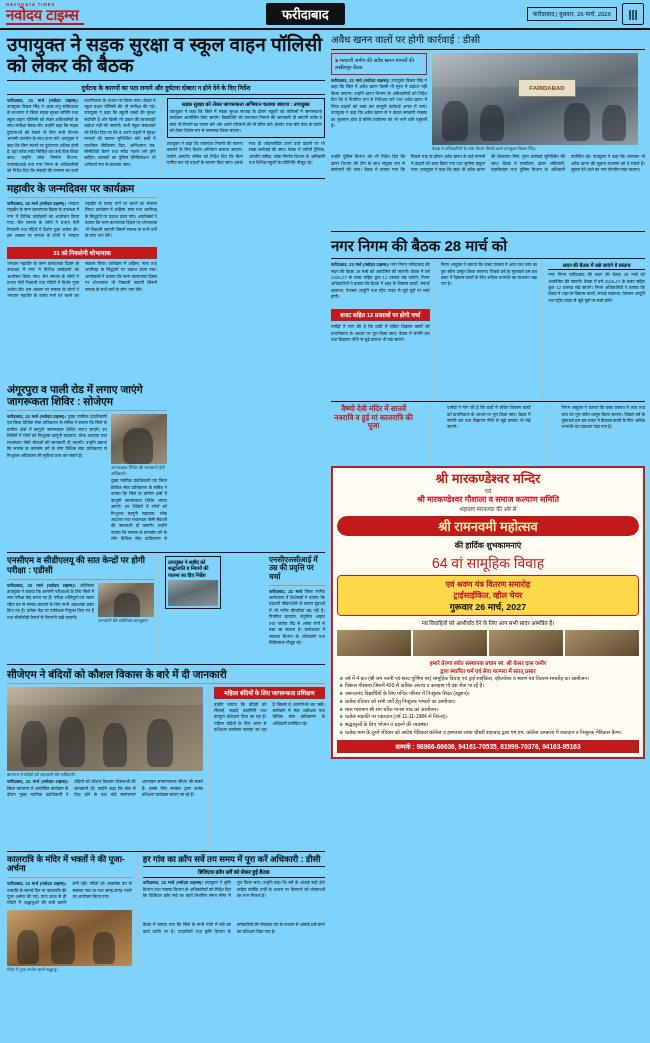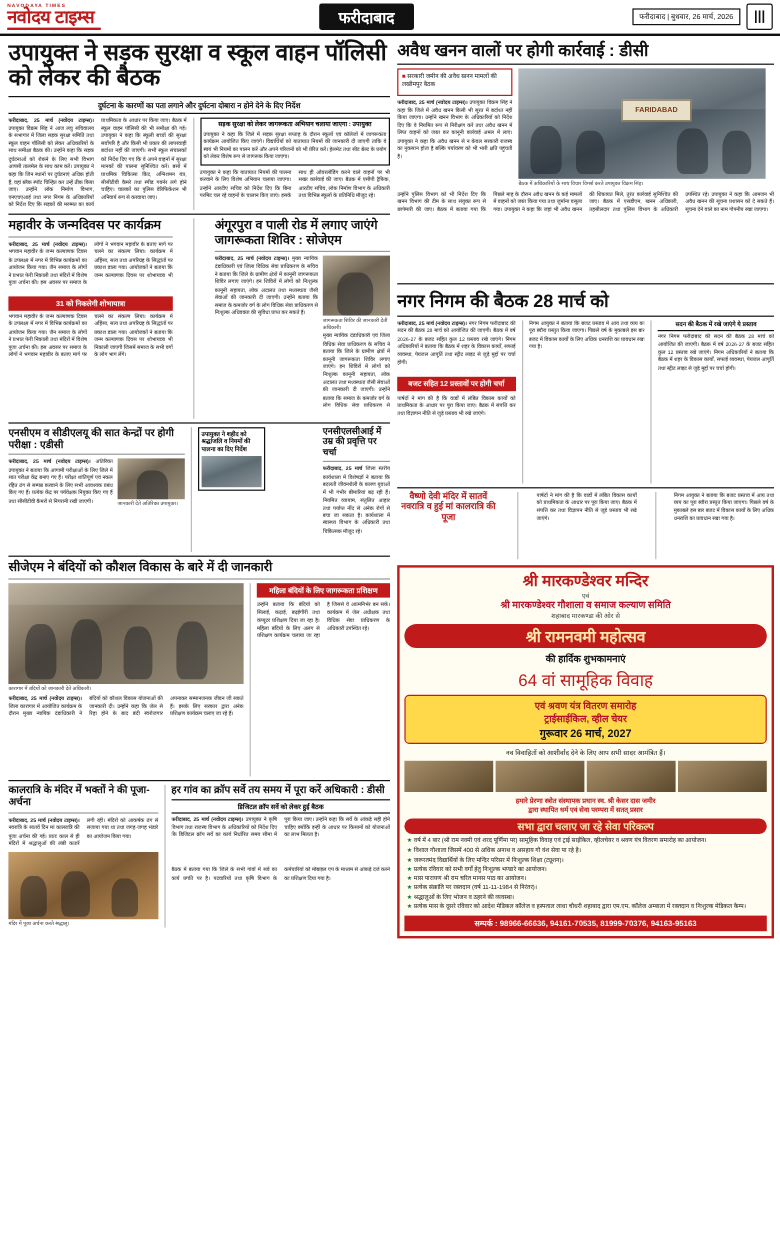--- a/index.html
+++ b/index.html
@@ -1,18 +1,18 @@
 <!DOCTYPE html>
 <html><head>
 <meta charset="utf-8">
 <style>
   html,body{margin:0;padding:0;background:#d8d8d8;}
   body{font-family:"Liberation Sans",sans-serif;}
   #page{
-    width:650px;height:1043px;margin:0 auto;background:#ffffff;position:relative;
+    width:650px;height:1043px;margin:0 auto;background:#7dd3fc;position:relative;
     box-sizing:border-box;overflow:hidden;
   }
   
   .masthead{
     display:flex;align-items:center;justify-content:space-between;
     border-bottom:2px solid #111;padding:3px 6px 4px 6px;height:30px;box-sizing:border-box;
   }
   .logo-left{display:flex;flex-direction:column;align-items:flex-start;}
   .logo-top{font-size:4px;letter-spacing:1px;color:#b02020;font-weight:bold;}
   .logo-main{
@@ -53,21 +53,21 @@
   
   .wrap{display:flex;gap:6px;padding:4px 7px 0 7px;box-sizing:border-box;}
   .left{width:318px;}
   .right{width:314px;}
   
   .lead-hl{font-size:19px;line-height:1.12;font-weight:bold;color:#111;}
   .lead-sub{
     font-size:6.2px;font-weight:bold;text-align:center;color:#111;
     border-top:1px solid #111;border-bottom:1px solid #111;padding:2px 0;margin:3px 0;
   }
-  .top-right-hl{font-size:14px;font-weight:bold;color:#111;line-height:1.15;}
+  .top-right-hl{font-size:10px;font-weight:normal;color:#111;line-height:1.15;}
   .dot-list{font-size:5px;line-height:1.45;color:#111;}
   .dot-list span.d{color:#c01a1a;font-weight:bold;}
   
   .sec-hl{font-size:10.5px;font-weight:bold;color:#111;line-height:1.15;}
   .sec-hl.sm{font-size:8.5px;}
   .sec-hl.xs{font-size:7.4px;}
   .big-red{font-size:15px;font-weight:bold;color:#111;}
   
   .ad{
     border:2px solid #c01a1a;margin-top:5px;background:#fffdf2;padding:4px;box-sizing:border-box;
@@ -128,21 +128,21 @@
               <div style="font-size:5.2px;font-weight:bold;text-align:center;line-height:1.25;">सड़क सुरक्षा को लेकर जागरूकता अभियान चलाया जाएगा : उपायुक्त</div>
               <div class="body-txt" style="margin-top:2px;">उपायुक्त ने कहा कि जिले में सड़क सुरक्षा सप्ताह के दौरान स्कूलों एवं कॉलेजों में जागरूकता कार्यक्रम आयोजित किए जाएंगे। विद्यार्थियों को यातायात नियमों की जानकारी दी जाएगी ताकि वे स्वयं भी नियमों का पालन करें और अपने परिजनों को भी प्रेरित करें। हेलमेट तथा सीट बेल्ट के प्रयोग को लेकर विशेष रूप से जागरूक किया जाएगा।</div>
             </div>
             <div class="body-txt cols2">उपायुक्त ने कहा कि यातायात नियमों की पालना करवाने के लिए विशेष अभियान चलाया जाएगा। उन्होंने आरटीए सचिव को निर्देश दिए कि बिना परमिट चल रहे वाहनों के चालान किए जाएं। इसके साथ ही ओवरलोडिंग करने वाले वाहनों पर भी सख्त कार्रवाई की जाए। बैठक में एसीपी ट्रैफिक, आरटीए सचिव, लोक निर्माण विभाग के अधिकारी तथा विभिन्न स्कूलों के प्रतिनिधि मौजूद रहे।</div>
           </div>
         </div>
       </div>
 
       <div class="rule"></div>
 
-      <div style="display:flex;gap:17px;">
+      <div style="display:flex;gap:17px;flex-direction:column;">
         <div style="width:150px;">
           <div class="sec-hl">महावीर के जन्मदिवस पर कार्यक्रम</div>
           <div class="rule-thin"></div>
           <div class="body-txt cols2" style="height:44px;overflow:hidden;">
             <span style="font-weight:bold;">फरीदाबाद, 25 मार्च (नवोदय टाइम्स)।</span>
             <span>भगवान महावीर के जन्म कल्याणक दिवस के उपलक्ष्य में नगर में विभिन्न कार्यक्रमों का आयोजन किया गया। जैन समाज के लोगों ने प्रभात फेरी निकाली तथा मंदिरों में विशेष पूजा अर्चना की। इस अवसर पर समाज के लोगों ने भगवान महावीर के बताए मार्ग पर चलने का संकल्प लिया। कार्यक्रम में अहिंसा, सत्य तथा अपरिग्रह के सिद्धांतों पर प्रकाश डाला गया। आयोजकों ने बताया कि जन्म कल्याणक दिवस पर शोभायात्रा भी निकाली जाएगी जिसमें समाज के सभी वर्गों के लोग भाग लेंगे।</span>
           </div>
           <div class="kicker" style="margin:2px 0;">31 को निकलेगी शोभायात्रा</div>
           <div class="body-txt cols2" style="height:88px;overflow:hidden;">भगवान महावीर के जन्म कल्याणक दिवस के उपलक्ष्य में नगर में विभिन्न कार्यक्रमों का आयोजन किया गया। जैन समाज के लोगों ने प्रभात फेरी निकाली तथा मंदिरों में विशेष पूजा अर्चना की। इस अवसर पर समाज के लोगों ने भगवान महावीर के बताए मार्ग पर चलने का संकल्प लिया। कार्यक्रम में अहिंसा, सत्य तथा अपरिग्रह के सिद्धांतों पर प्रकाश डाला गया। आयोजकों ने बताया कि जन्म कल्याणक दिवस पर शोभायात्रा भी निकाली जाएगी जिसमें समाज के सभी वर्गों के लोग भाग लेंगे।</div>
         </div>
@@ -356,21 +356,20 @@
         </div>
         <div style="font-size:5.5px;color:#111;">नव विवाहितों को आशीर्वाद देने के लिए आप सभी सादर आमंत्रित हैं।</div>
         <div class="ad-photos">
           <div></div>
             <div></div>
           <div></div>
             <div></div>
         </div>
         <div style="font-size:5.6px;font-weight:bold;color:#c01a1a;">हमारे प्रेरणा स्त्रोत संस्थापक प्रधान स्व. श्री केसर दास जमीर</div>
         <div style="font-size:5.6px;font-weight:bold;color:#c01a1a;">द्वारा स्थापित धर्म एवं सेवा परम्परा में सतत् प्रसार</div>
-        <div class="ad-banner" style="font-size:8.5px;margin:3px 0;">सभा द्वारा चलाए जा रहे सेवा परिकल्प</div>
         <div class="ad-list">
           <div>वर्ष में 4 बार (श्री राम नवमी एवं शरद पूर्णिमा पर) सामूहिक विवाह एवं ट्राई साईकिल, व्हीलचेयर व श्रवण यंत्र वितरण समारोह का आयोजन।</div>
           <div>विशाल गौशाला जिसमें 400 से अधिक अनाथ व असहाय गौ वंश सेवा पा रहे है।</div>
           <div>जरूरतमंद विद्यार्थियों के लिए मन्दिर परिसर में निःशुल्क शिक्षा (ट्यूशन)।</div>
           <div>प्रत्येक रविवार को सभी वर्गों हेतु निःशुल्क भण्डारे का आयोजन।</div>
           <div>मास पारायण श्री राम चरित मानस पाठ का आयोजन।</div>
           <div>प्रत्येक संक्रांति पर रक्तदान (वर्ष 11-11-1984 से निरंतर)।</div>
           <div>श्रद्धालुओं के लिए भोजन व ठहरने की व्यवस्था।</div>
           <div>प्रत्येक मास के दूसरे रविवार को आदेश मेडिकल कॉलेज व हस्पताल लाधा चौधरी शहाबाद द्वारा एम.एम. कॉलेज अम्बाला में रक्तदान व निःशुल्क मेडिकल कैम्प।</div>
         </div>

